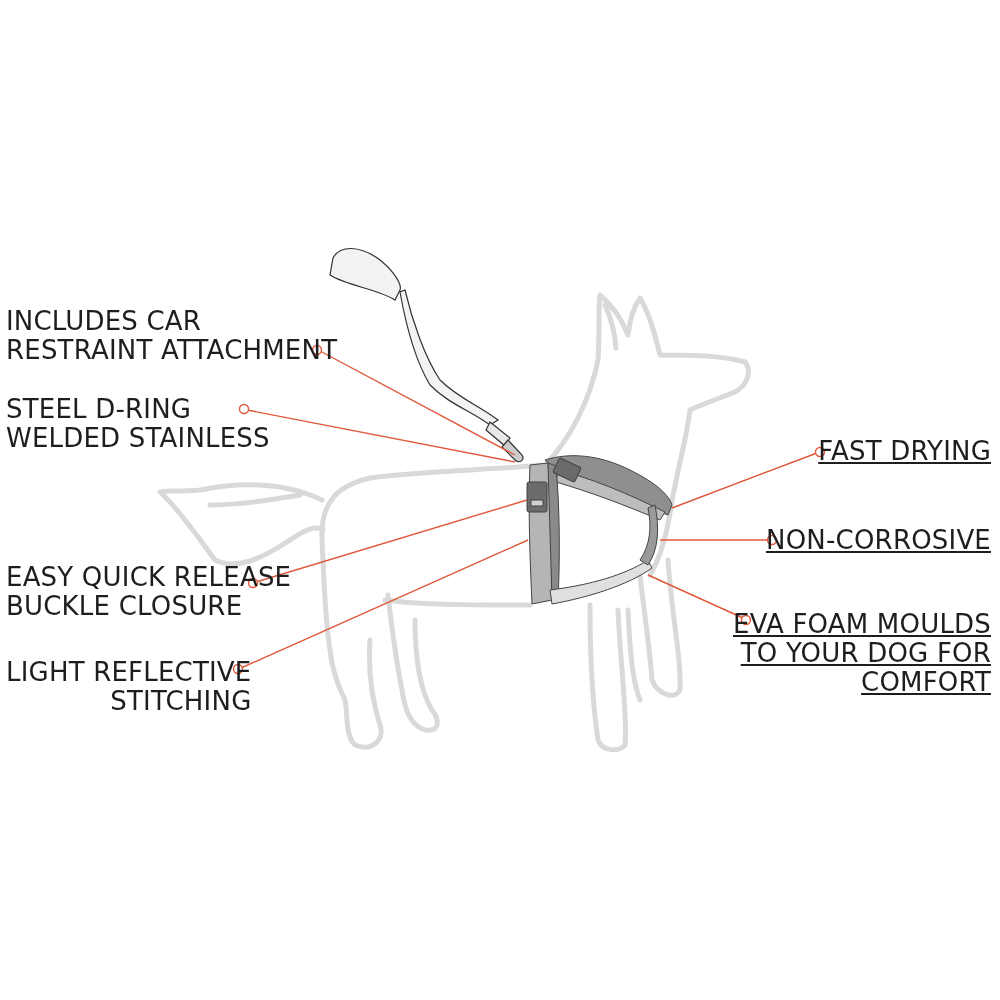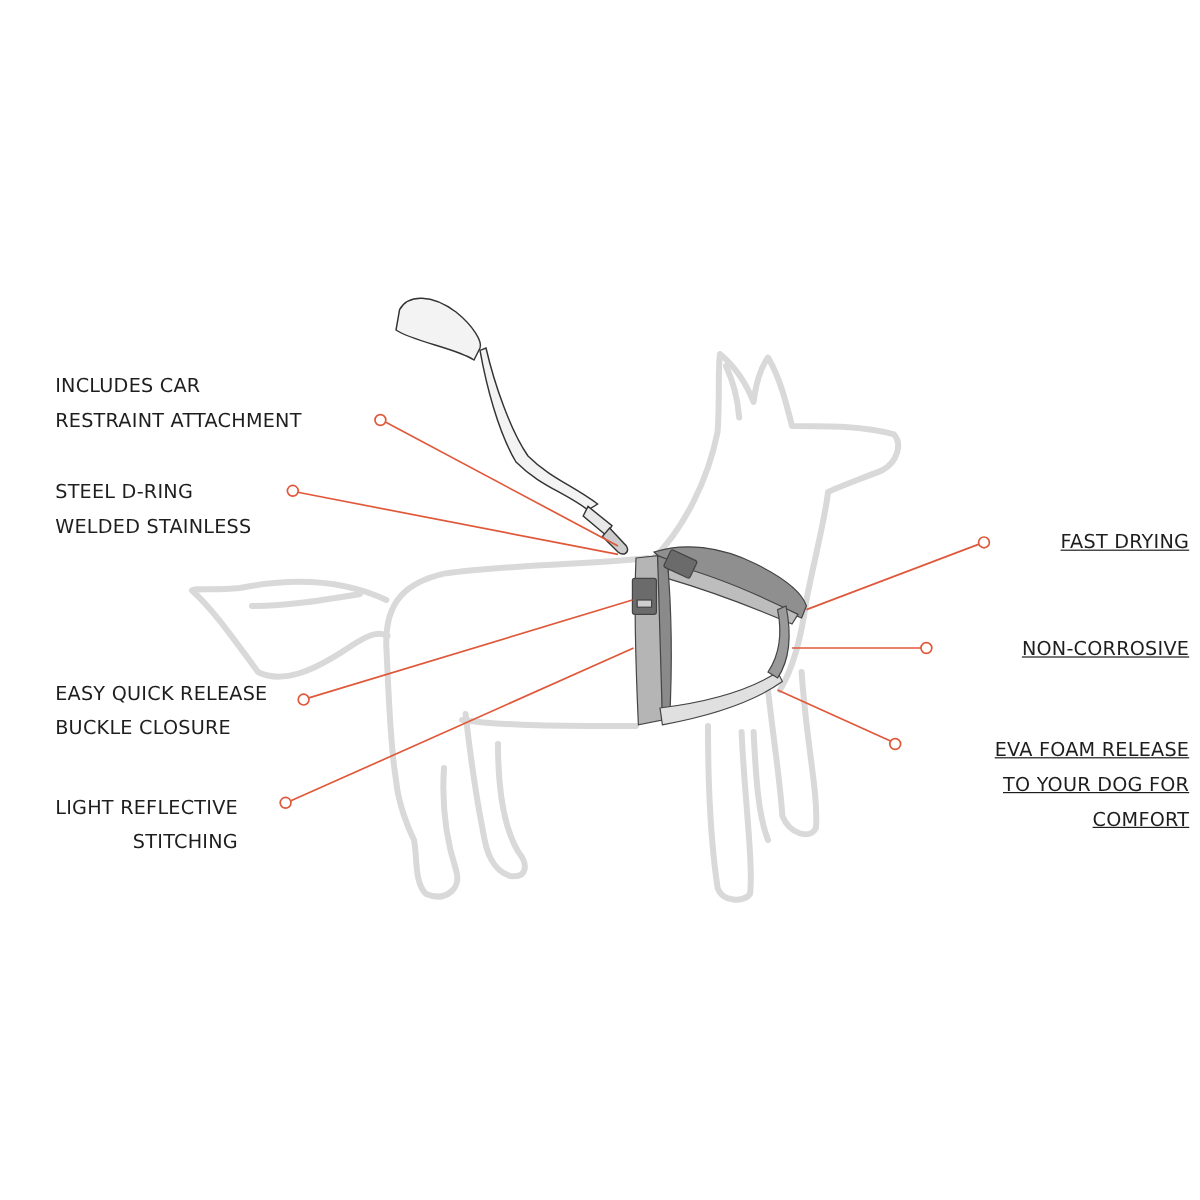--- a/index.html
+++ b/index.html
@@ -1,25 +1,24 @@
 <!DOCTYPE html>
 <html><head>
 <meta charset="utf-8">
 <style>
   html, body { margin: 0; padding: 0; background: #ffffff; }
   .canvas { position: relative; width: 1000px; height: 1000px; background: #ffffff; overflow: hidden; }
   .label {
     position: absolute;
     font-family: "DejaVu Sans", sans-serif;
-    font-size: 16px;
+    font-size: 26px;
     line-height: 29px;
     color: #1e1e1e;
     letter-spacing: 0.2px;
     white-space: nowrap;
-    margin-left: 40px;
   }
   .label.left { text-align: left; }
   .label.right { text-align: right; text-decoration: underline; }
   .label div { display: block; }
   svg.art { position: absolute; left: 0; top: 0; }
 </style>
 </head>
 <body>
 
 <div class="canvas">
@@ -106,18 +105,18 @@
     <div>STITCHING</div>
   </div>
 
   <div class="label right" style="right:9px; top:437px;">
     <div>FAST DRYING</div>
   </div>
   <div class="label right" style="right:9px; top:526px;">
     <div>NON-CORROSIVE</div>
   </div>
   <div class="label right" style="right:9px; top:610px;">
-    <div>EVA FOAM RELEASE</div>
+    <div>EVA FOAM MOULDS</div>
     <div>TO YOUR DOG FOR</div>
     <div>COMFORT</div>
   </div>
 
 </div>
 
 </body></html>

